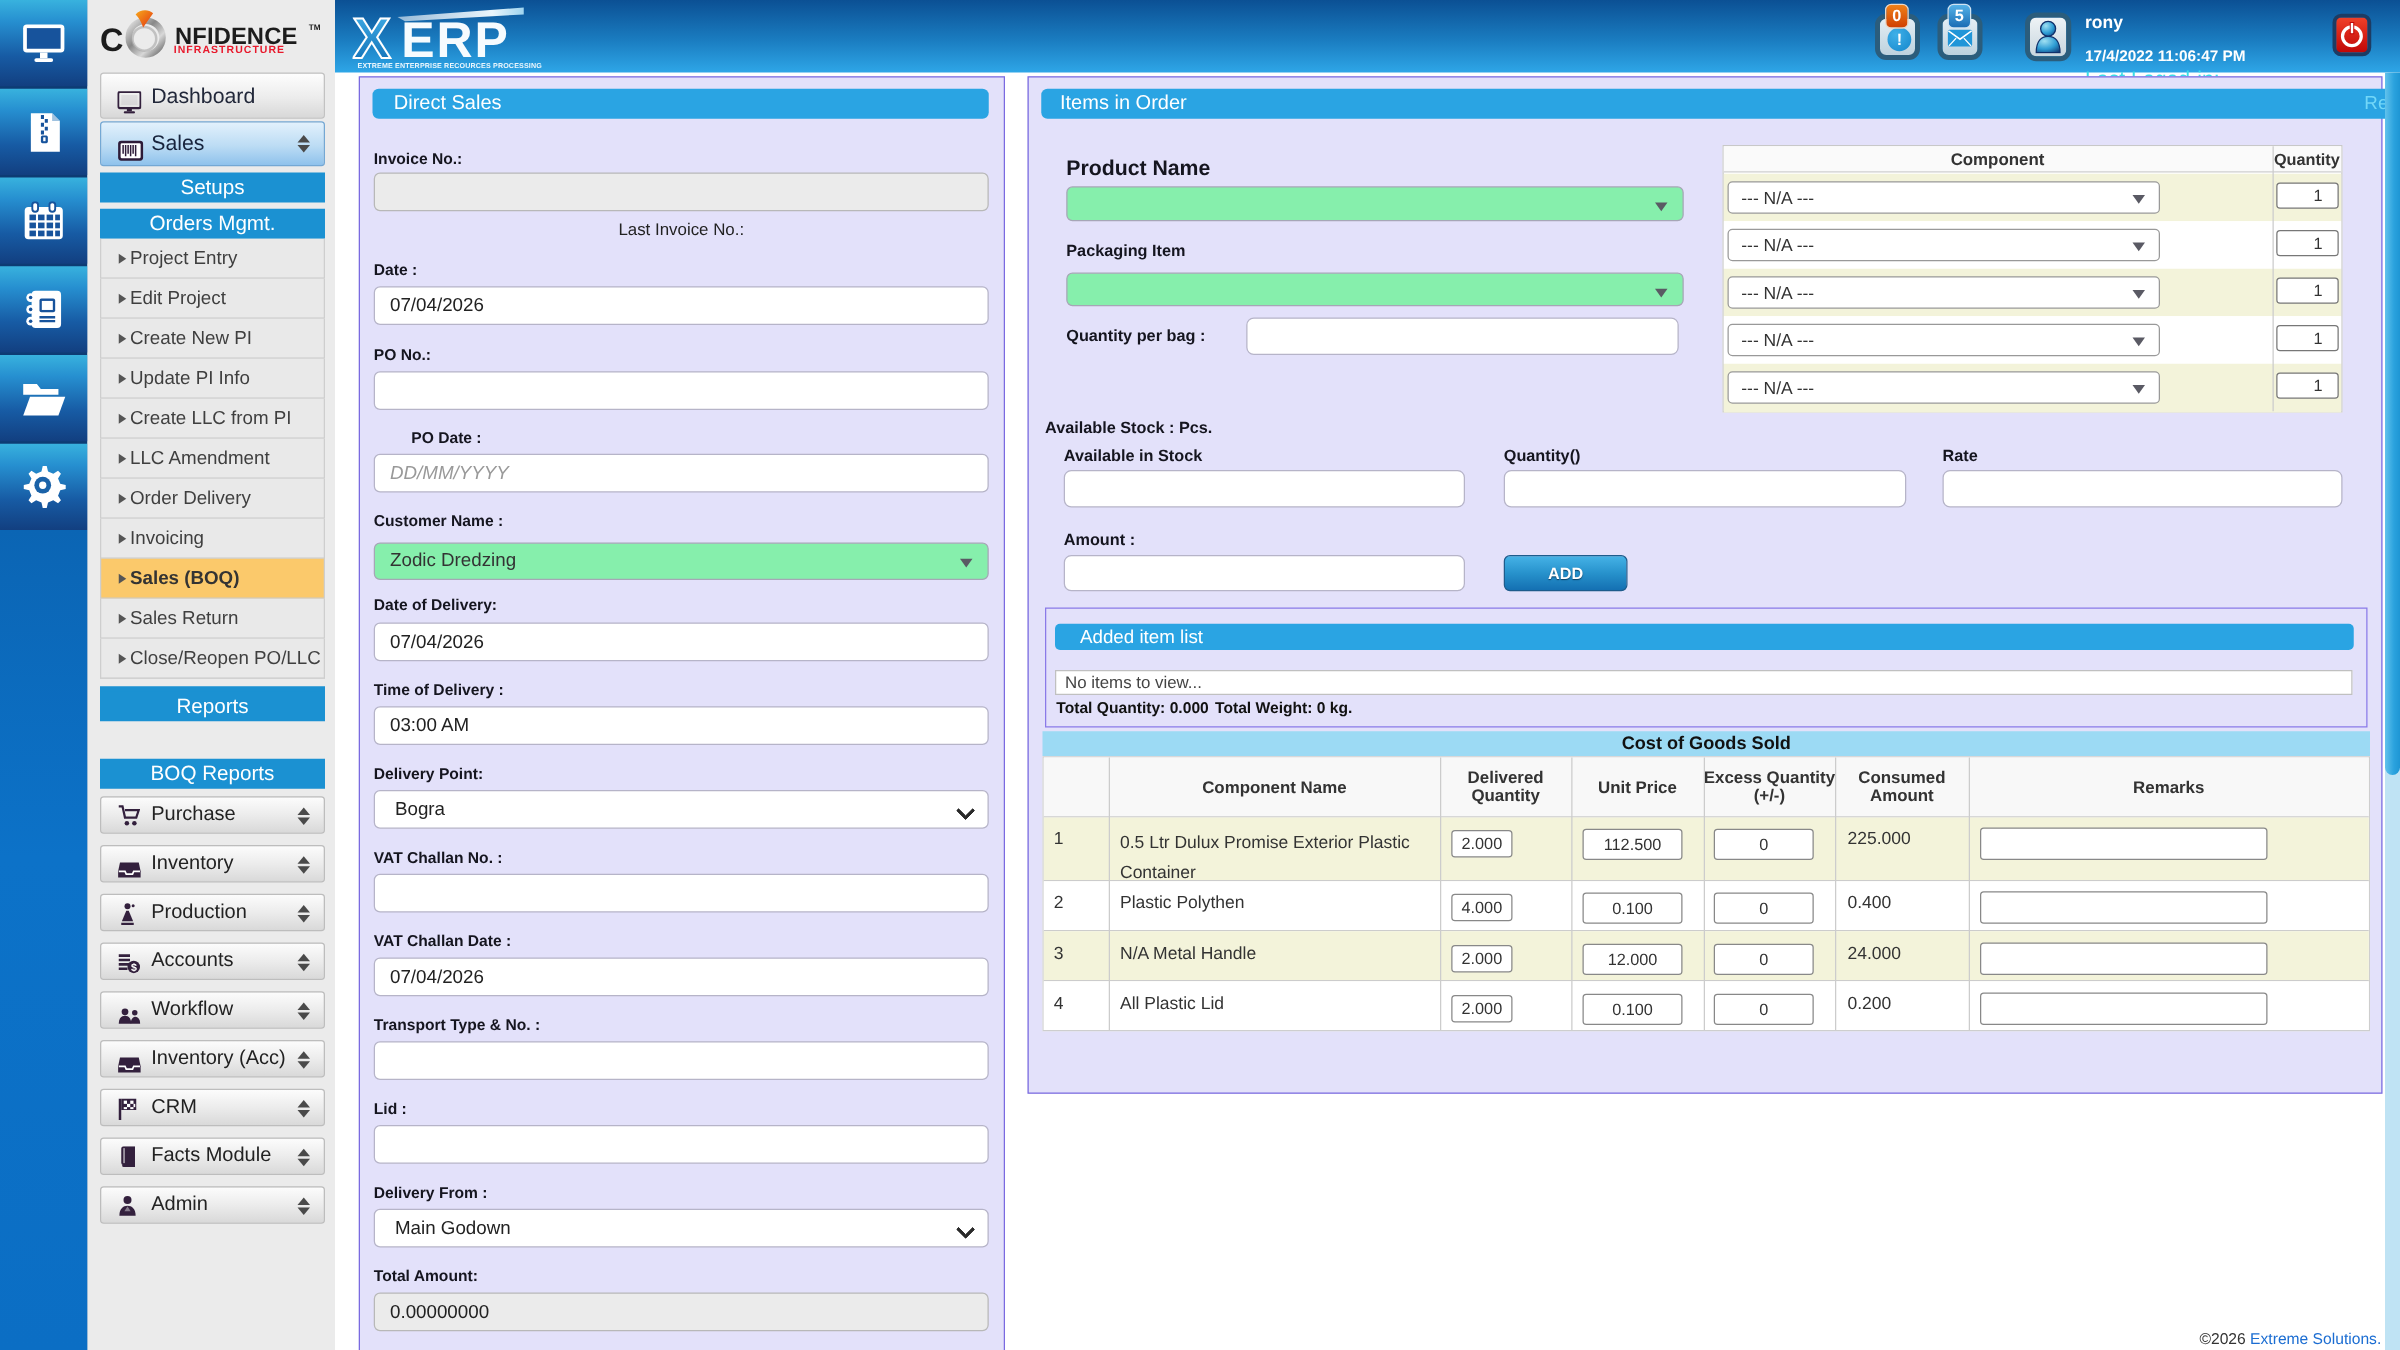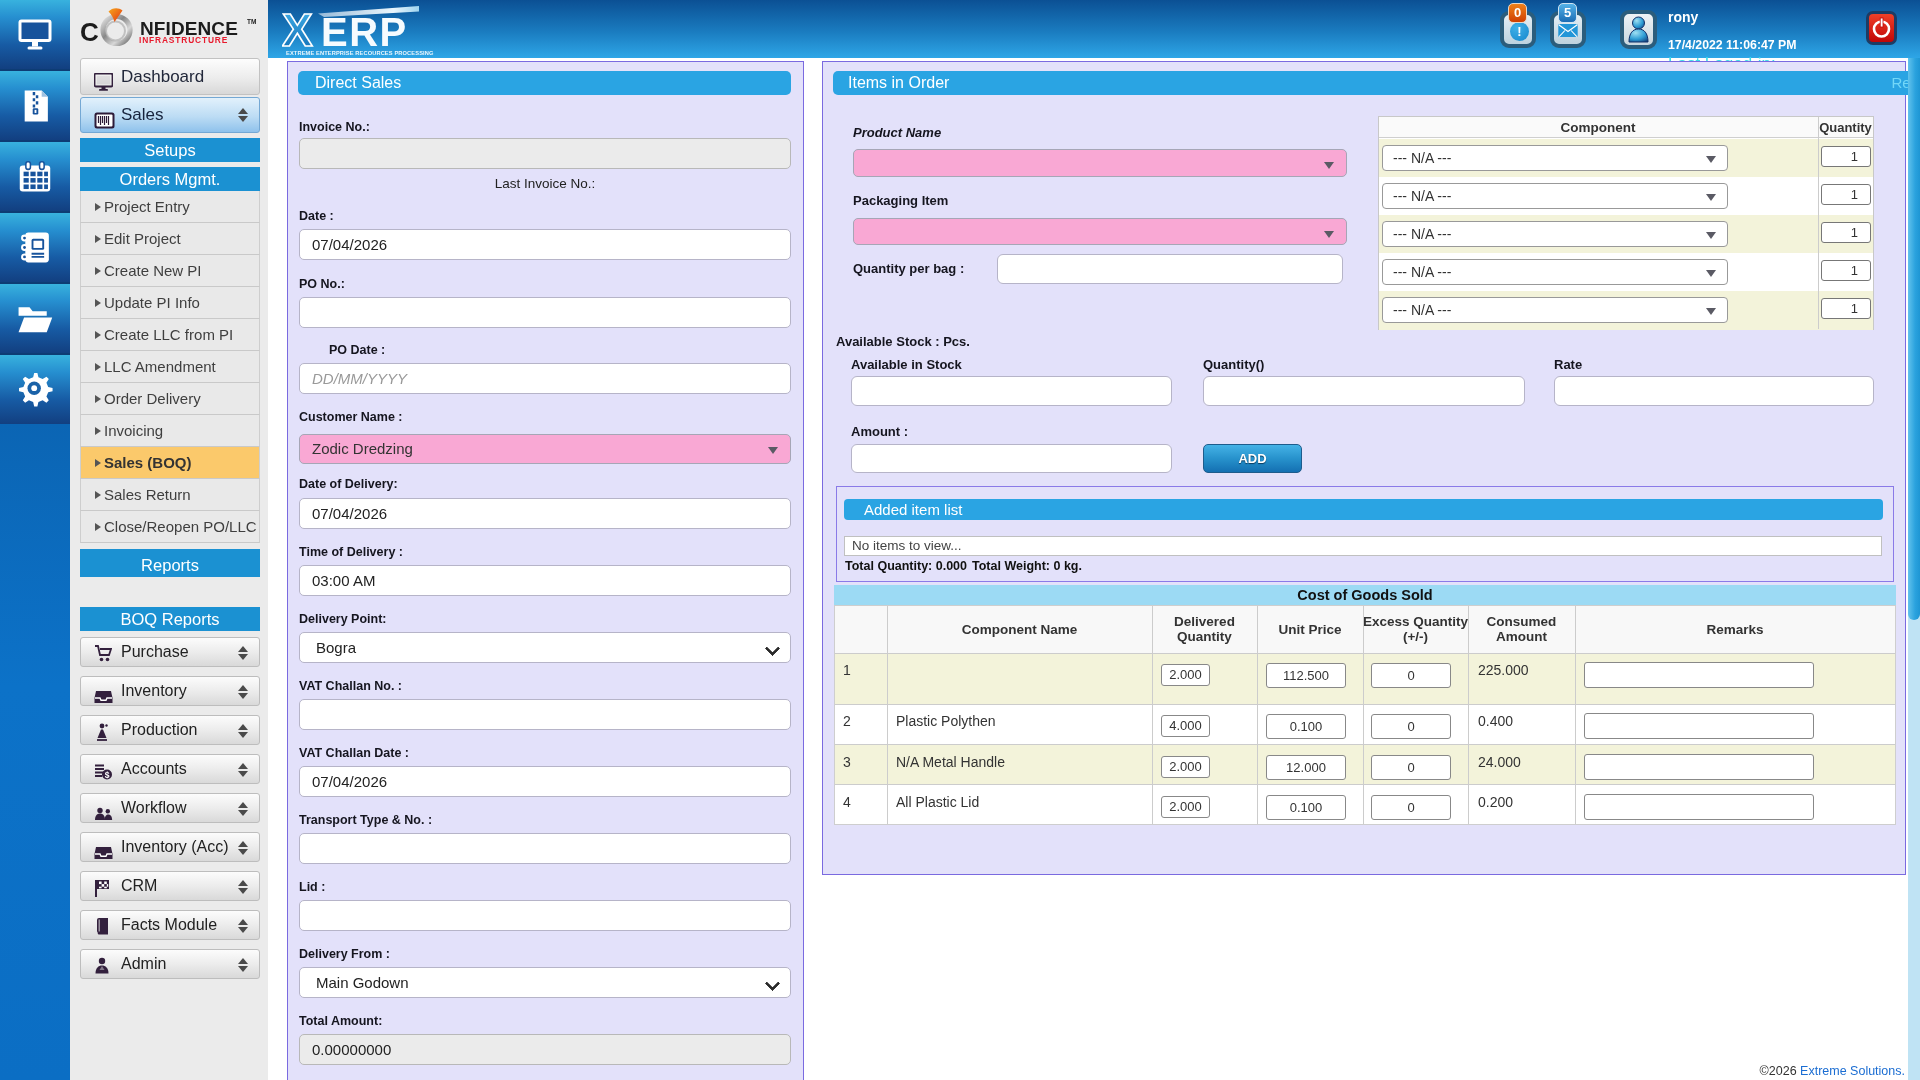--- a/index.html
+++ b/index.html
@@ -27,21 +27,21 @@
 
 #sbtrack {position:absolute; left:1908px; top:58px; width:12px; height:1022px; background:#bfe3f4;}
 #sbthumb {position:absolute; left:1908px; top:58px; width:12px; height:562px; background:linear-gradient(90deg,#62c2ec 0%,#2aa2de 60%,#1e96d4 100%); border-radius:0 0 6px 6px;}
 
 .panel {position:absolute; background:#e3e1fa; border:1px solid #7a6ae0;}
 .hdr {position:absolute; background:#2aa4e3; border-radius:5px; color:#fff; font-size:16px; height:24px; line-height:24px;}
 .lb {position:absolute; font-weight:bold; font-size:12.5px; color:#15151f; white-space:nowrap;}
 .inp {position:absolute; background:#fff; border:1px solid #b6b4c8; border-radius:5px; height:31px; width:492px; font-size:15px; color:#222; padding:0 12px; line-height:29px; white-space:nowrap;}
 .inp.gray {background:#ebebeb; border-color:#b8b8b8;}
 .inp.ph {color:#999; font-style:italic;}
-.cb {position:absolute; background:#f9a8d4; border:1px solid #a6a6b6; border-radius:5px; height:30px; font-size:15px; color:#333; padding:0 12px; line-height:28px; white-space:nowrap;}
+.cb {position:absolute; background:#86efac; border:1px solid #a6a6b6; border-radius:5px; height:30px; font-size:15px; color:#333; padding:0 12px; line-height:28px; white-space:nowrap;}
 .cb::after {content:''; position:absolute; right:12px; top:12px; border-left:5px solid transparent; border-right:5px solid transparent; border-top:7px solid #5a5a64;}
 .nsel {position:absolute; background:#fff; border:1px solid #b6b4c8; border-radius:5px; height:31px; font-size:15px; color:#222; padding:0 16px; line-height:29px; white-space:nowrap;}
 .nsel::after {content:''; position:absolute; right:12px; top:10px; width:8px; height:8px; border-right:3px solid #2a2a2a; border-bottom:3px solid #2a2a2a; border-radius:1px; transform:rotate(45deg);}
 
 .ctrow {position:absolute; left:1379px; width:494px; height:38px;}
 .csel {position:absolute; background:#fff; border:1px solid #999; border-radius:4px; height:26px; width:346px; left:1382px; font-size:14px; color:#333; padding:0 10px; line-height:24px;}
 .csel::after {content:''; position:absolute; right:11px; top:10px; border-left:5px solid transparent; border-right:5px solid transparent; border-top:7px solid #5a5a64;}
 .qinp {position:absolute; background:#fff; border:1px solid #777; border-radius:3px; height:21px; width:50px; left:1821px; font-size:13px; color:#333; text-align:right; padding-right:12px; line-height:19px;}
 
 .cgin {position:absolute; background:#fff; border:1px solid #888; border-radius:3px; font-size:13px; color:#333; text-align:center; height:22px; line-height:20px;}
@@ -326,21 +326,21 @@
 <div class="inp" style="left:299px; top:833px;"></div>
 <div class="lb" style="left:299px; top:880px;">Lid :</div>
 <div class="inp" style="left:299px; top:900px;"></div>
 <div class="lb" style="left:299px; top:947px;">Delivery From :</div>
 <div class="nsel" style="left:299px; top:967px; width:492px;">Main Godown</div>
 <div class="lb" style="left:299px; top:1014px;">Total Amount:</div>
 <div class="inp gray" style="left:299px; top:1034px;">0.00000000</div>
 
 <div class="panel" style="left:822px; top:61px; width:1084px; height:814px;"></div>
 <div class="hdr" style="left:833px; top:71px; width:1124px; padding-left:15px;">Items in Order<span style="float:right; padding-right:13px; color:#72d7f8; font-size:15px;">Refresh</span></div>
-<div class="lb" style="left:853px; top:125px; font-size:13px;font-style:italic;">Product Name</div>
+<div class="lb" style="left:853px; top:125px; font-size:17px;">Product Name</div>
 <div class="cb" style="left:853px; top:149px; width:494px; height:28px; line-height:26px;"></div>
 <div class="lb" style="left:853px; top:193px; font-size:13px;">Packaging Item</div>
 <div class="cb" style="left:853px; top:218px; width:494px; height:27px; line-height:25px;"></div>
 <div class="lb" style="left:853px; top:261px; font-size:13px;">Quantity per bag :</div>
 <div class="inp" style="left:997px; top:254px; width:346px; height:30px; border-radius:6px;"></div>
 
 <div class="ab" style="left:1378px; top:116px; width:496px; height:214px; background:#fff; border:1px solid #c8c8c8;"></div>
 <div class="ab" style="left:1379px; top:117px; width:494px; height:21px; background:#fafafa; border-bottom:1px solid #cfcfcf;"></div>
 <div class="cghd" style="left:1379px; top:120px; width:438px;">Component</div>
 <div class="cghd" style="left:1818px; top:120px; width:55px; font-size:13px;">Quantity</div>
@@ -393,20 +393,21 @@
 <div class="ab" style="left:835px; top:745px; width:1060px; height:40px; background:#f3f3da; border-bottom:1px solid #ccc;"></div>
 <div class="ab" style="left:835px; top:785px; width:1060px; height:39px; background:#fff;"></div>
 <div class="vline" style="left:887px; top:606px; height:218px;"></div>
 <div class="vline" style="left:1152px; top:606px; height:218px;"></div>
 <div class="vline" style="left:1257px; top:606px; height:218px;"></div>
 <div class="vline" style="left:1363px; top:606px; height:218px;"></div>
 <div class="vline" style="left:1468px; top:606px; height:218px;"></div>
 <div class="vline" style="left:1575px; top:606px; height:218px;"></div>
 
 <div class="cgtx" style="left:843px; top:662px;">1</div>
+<div class="cgtx" style="left:896px; top:661px; width:252px; white-space:normal; line-height:24px;">0.5 Ltr Dulux Promise Exterior Plastic Container</div>
 <div class="cgin" style="left:1161px; top:664px; width:49px;">2.000</div>
 <div class="cgin" style="left:1266px; top:663px; width:80px; height:25px; line-height:23px;">112.500</div>
 <div class="cgin" style="left:1371px; top:663px; width:80px; height:25px; line-height:23px;">0</div>
 <div class="cgtx" style="left:1478px; top:662px;">225.000</div>
 <div class="cgin" style="left:1584px; top:662px; width:230px; height:26px;"></div>
 
 <div class="cgtx" style="left:843px; top:713px;">2</div>
 <div class="cgtx" style="left:896px; top:713px;">Plastic Polythen</div>
 <div class="cgin" style="left:1161px; top:715px; width:49px;">4.000</div>
 <div class="cgin" style="left:1266px; top:714px; width:80px; height:25px; line-height:23px;">0.100</div>

